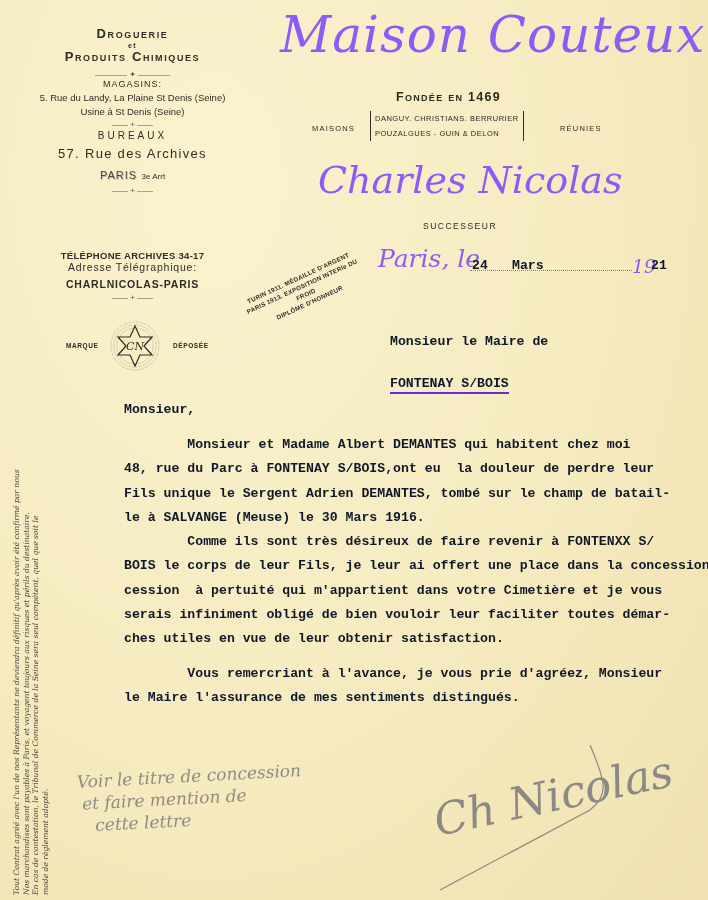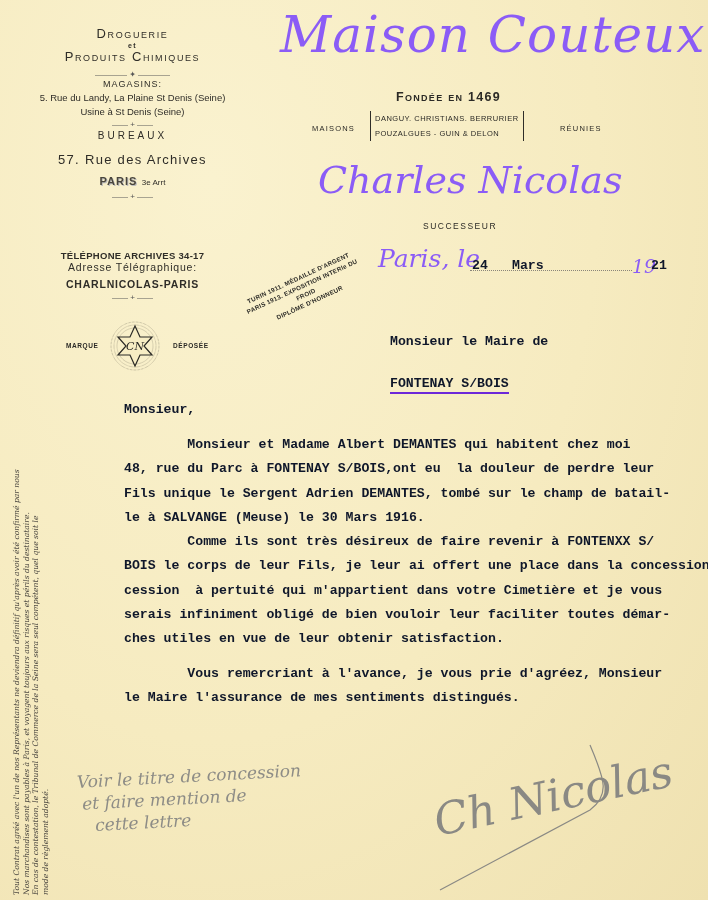--- a/index.html
+++ b/index.html
@@ -5,21 +5,21 @@
   html, body { margin: 0; padding: 0; }
   body {
     width: 708px; height: 900px; overflow: hidden; position: relative;
     background: #f7edc4;
     background-image: radial-gradient(ellipse at 30% 20%, #faf2cf 0%, #f6ebc0 55%, #efe1b0 100%);
     font-family: "Liberation Sans", sans-serif;
     color: #2b2a26;
   }
   .abs { position: absolute; }
   .lh-left { position: absolute; left: 20px; width: 225px; text-align: center; color: #2f2d28; }
-  .lh-title { font-size: 13px; font-weight: normal; letter-spacing: 1.6px; }
+  .lh-title { font-size: 13px; font-weight: bold; letter-spacing: 1.6px; }
   .lh-small { font-size: 7px; font-weight: bold; letter-spacing: 1.5px; }
   .lh-sep { font-size: 8px; color: #555; letter-spacing: 0; }
   .script { font-family: "DejaVu Serif", serif; font-style: italic; color: #8b5cf6; }
   .typed { font-family: Liberation Mono, monospace; color: #0f172a; font-weight: bold; font-size: 13.2px; white-space: pre; }
   .pencil { font-family: "DejaVu Serif", serif; font-style: italic; color: #8d8c86; }
   .vert {
     position: absolute; transform-origin: left top; transform: rotate(-90deg);
     font-family: "DejaVu Serif", serif; font-style: italic; font-size: 7.6px; color: #4b4740; white-space: nowrap; line-height: 9.5px;
   }
   .star-logo { position: absolute; left: 109px; top: 320px; width: 52px; height: 52px; }
@@ -31,23 +31,23 @@
 <div class="lh-left" style="top:26px;">
   <div class="lh-title" style="font-variant: small-caps;">Droguerie</div>
   <div class="lh-small" style="margin-top:1px;">et</div>
   <div class="lh-title" style="font-variant: small-caps;">Produits Chimiques</div>
   <div class="lh-sep" style="margin-top:6px;">———— ✦ ————</div>
   <div style="font-size:9px; letter-spacing:1px; ">MAGASINS:</div>
   <div style="font-size:9.5px; margin-top:3px;">5. Rue du Landy, La Plaine St Denis (Seine)</div>
   <div style="font-size:9.5px; margin-top:3px;">Usine à St Denis (Seine)</div>
   <div class="lh-sep" style="margin-top:3px;">—— + ——</div>
   <div style="font-size:10px; letter-spacing:3px; margin-top:1px;">BUREAUX</div>
-  <div style="font-size:13px; letter-spacing:1.3px; margin-top:11px;">57. Rue des Archives</div>
+  <div style="font-size:13px; letter-spacing:1.3px; margin-top:5px;">57. Rue des Archives</div>
   <div style="margin-top:4px;">
-    <span style="font-weight:bold; font-size:11px; letter-spacing:1px; color:#4a463d; text-shadow:1px 1px 0 #bbb;text-align:center;">PARIS</span>
+    <span style="font-weight:normal; font-size:11px; letter-spacing:1px; color:#4a463d; text-shadow:1px 1px 0 #bbb;text-align:center;">PARIS</span>
     <span style="font-size:8px;">3e Arrt</span>
   </div>
   <div class="lh-sep" style="margin-top:3px;">—— + ——</div>
 </div>
 
 <div class="lh-left" style="top:250px;">
   <div style="font-size:9.5px; font-weight:bold; letter-spacing:0.3px;">TÉLÉPHONE ARCHIVES 34-17</div>
   <div style="font-size:10.5px; letter-spacing:0.8px; ">Adresse Télégraphique:</div>
   <div style="font-size:10.5px; font-weight:bold; letter-spacing:0.8px; margin-top:5px;">CHARLNICOLAS-PARIS</div>
   <div class="lh-sep" style="margin-top:3px;">—— + ——</div>

